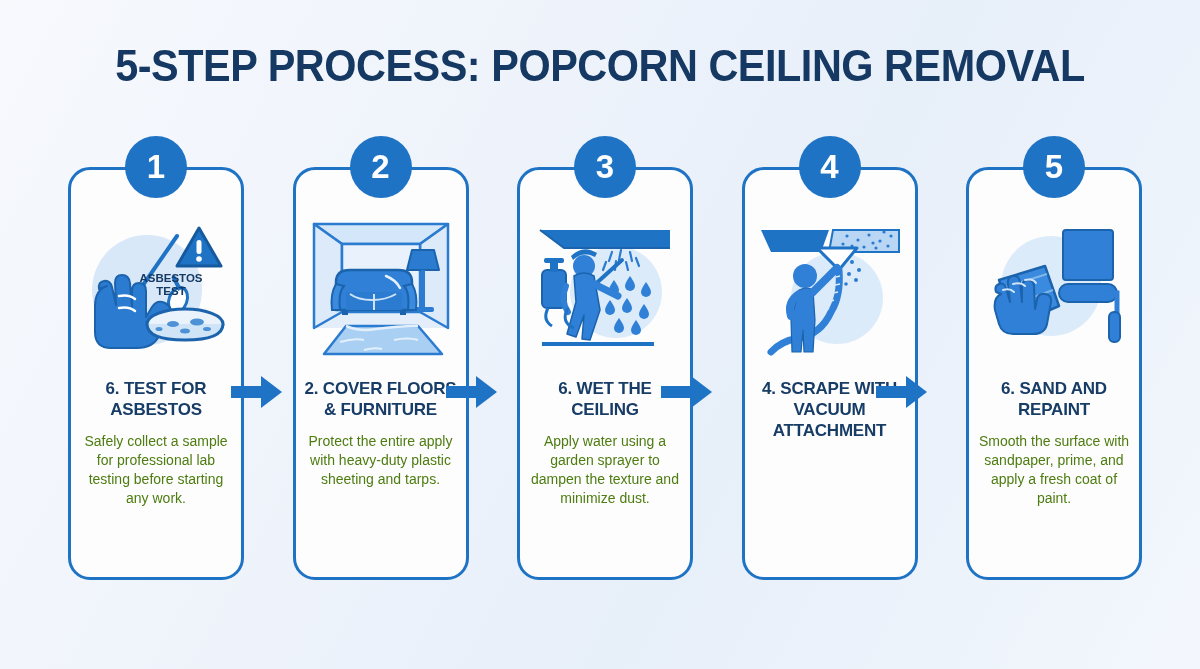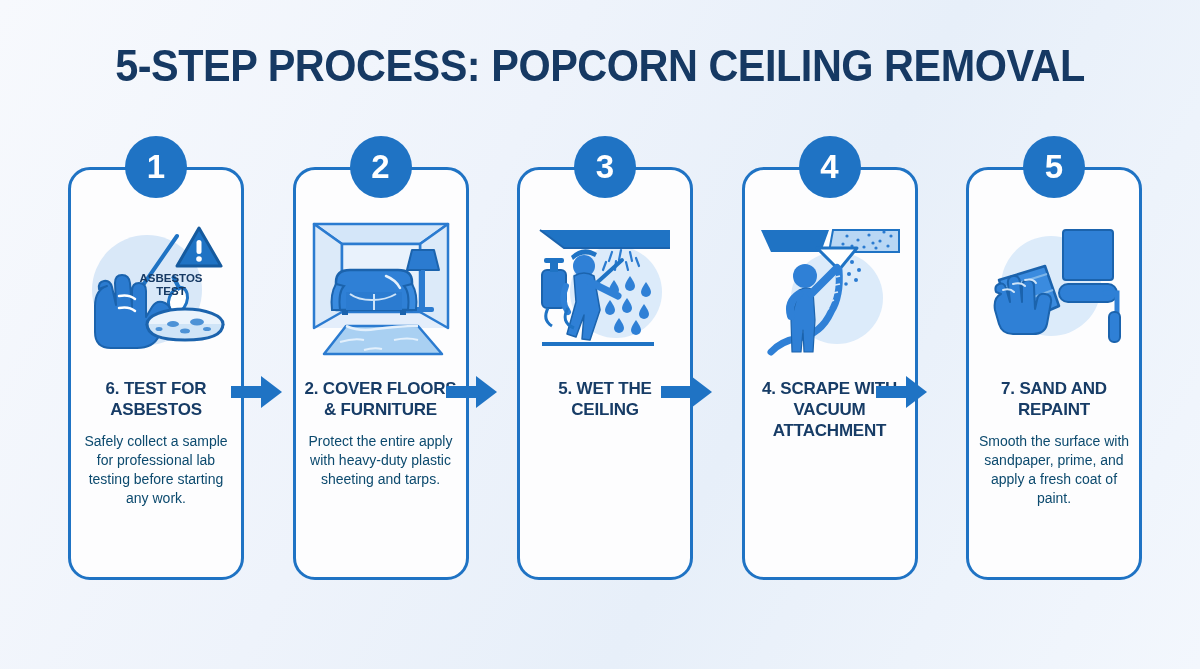--- a/index.html
+++ b/index.html
@@ -96,21 +96,21 @@
     font-weight: bold;
     color: #173c66;
     letter-spacing: -0.2px;
   }
   .card-body {
     margin-top: 12px;
     width: 154px;
     text-align: center;
     font-size: 14px;
     line-height: 19px;
-    color: #0c4a6e;
+    color: #4d7c0f;
   }
 
   
   .arrow {
     position: absolute;
     top: 375px;
     width: 52px;
     height: 34px;
     z-index: 6;
   }
@@ -240,21 +240,22 @@
           <path d="M43 46 q10 -9 22 -3 l2 -4 q-14 -9 -26 3 z" fill="#1f73c4"></path>
           <path d="M44 62 q10 -6 20 0 l6 34 l-10 30 l-8 -1 l2 -24 l-8 22 l-9 -3 l9 -32 z" fill="#2f80d6" stroke="#1b63ad" stroke-width="1.5" stroke-linejoin="round"></path>
           <path d="M60 68 l28 14" stroke="#2f80d6" stroke-width="7" stroke-linecap="round"></path>
           <path d="M36 72 q-6 14 2 26" stroke="#2f80d6" stroke-width="6" fill="none" stroke-linecap="round"></path>
 
           <path d="M38 94 q-8 14 6 20" stroke="#1f73c4" stroke-width="3" fill="none"></path>
 
           <rect x="12" y="128" width="112" height="4" fill="#1f73c4"></rect>
         </svg>
       </div>
-      <div class="card-title">5. WET THE CEILING</div>
+      <div class="card-title">6. WET THE CEILING</div>
+      <div class="card-body">Apply water using a garden sprayer to dampen the texture and minimize dust.</div>
     </div>
 
     <div class="card">
       <div class="step-circle">4</div>
       <div class="art">
         <svg width="150" height="150" viewBox="0 0 150 150">
           <circle cx="82" cy="84" r="46" fill="#dcebfa"></circle>
 
           <path d="M6 16 L74 16 L66 38 L16 38 Z" fill="#1f73c4"></path>
 
@@ -326,21 +327,21 @@
           <path d="M30 92 L74 76" stroke="#7fb6e8" stroke-width="2"></path>
 
           <path d="M22 80 q-8 4 -6 16 l4 14 q3 10 14 10 l20 0 q12 0 14 -10 l4 -22 q1 -7 -6 -8 q-7 -1 -8 6 l-2 9 l-1 -22 q0 -7 -6 -7 q-6 0 -6 7 l0 15 l-2 -20 q-1 -7 -7 -6 q-6 1 -5 8 l2 18 l-4 -14 q-2 -6 -7 -4 q-5 2 -3 8 z" fill="#2f80d6" stroke="#1b63ad" stroke-width="2" stroke-linejoin="round"></path>
           <g stroke="#cfe4f8" stroke-width="2" stroke-linecap="round" fill="none">
             <path d="M34 70 q8 -2 12 2"></path>
             <path d="M46 66 q8 -2 11 3"></path>
             <path d="M24 76 q7 -2 11 2"></path>
           </g>
         </svg>
       </div>
-      <div class="card-title">7. SAND AND REPAINT</div>
+      <div class="card-title">6. SAND AND REPAINT</div>
       <div class="card-body">Smooth the surface with sandpaper, prime, and apply a fresh coat of paint.</div>
     </div>
 
   </div>
 
   <div class="arrow arrow-1">
     <svg width="52" height="34" viewBox="0 0 52 34">
       <path d="M0 11 L30 11 L30 1 L51 17 L30 33 L30 23 L0 23 Z" fill="#1f73c4"></path>
     </svg>
   </div>

